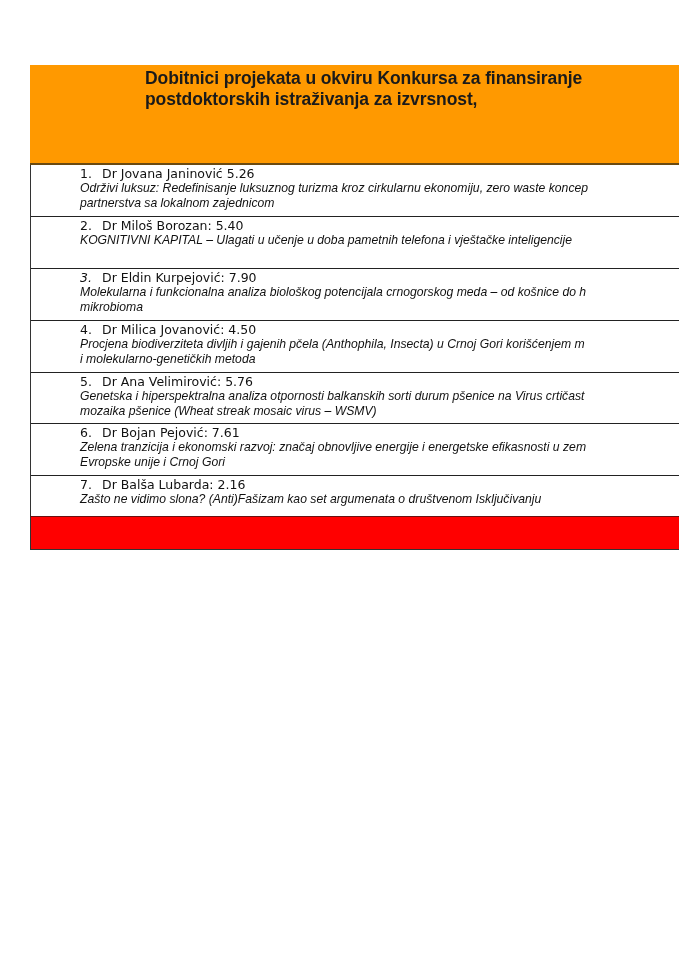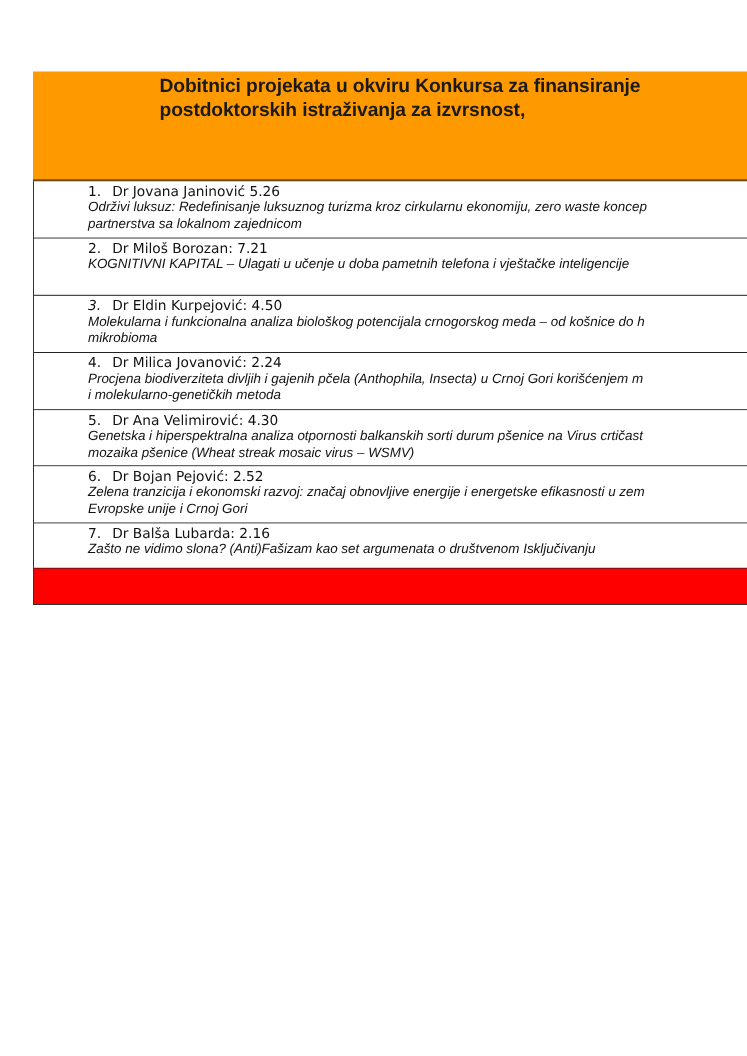--- a/index.html
+++ b/index.html
@@ -86,53 +86,53 @@
     <div class="row" style="height:52px;">
       <div class="row-title">
         <span class="num">1.</span><span>Dr Jovana Janinović 5.26</span>
       </div>
       <div class="row-desc">Održivi luksuz: Redefinisanje luksuznog turizma kroz cirkularnu ekonomiju, zero waste koncep</div>
       <div class="row-desc">partnerstva sa lokalnom zajednicom</div>
     </div>
 
     <div class="row" style="height:52px;">
       <div class="row-title">
-        <span class="num">2.</span><span>Dr Miloš Borozan:  7.21</span>
+        <span class="num">2.</span><span>Dr Miloš Borozan:  5.40</span>
       </div>
       <div class="row-desc">KOGNITIVNI KAPITAL – Ulagati u učenje u doba pametnih telefona i vještačke inteligencije</div>
       <div class="row-desc"></div>
     </div>
 
     <div class="row" style="height:52px;">
       <div class="row-title">
-        <span class="num italic">3.</span><span>Dr Eldin Kurpejović: 4.50</span>
+        <span class="num italic">3.</span><span>Dr Eldin Kurpejović: 7.90</span>
       </div>
       <div class="row-desc">Molekularna i funkcionalna analiza biološkog potencijala crnogorskog meda – od košnice do h</div>
       <div class="row-desc">mikrobioma</div>
     </div>
 
     <div class="row" style="height:52px;">
       <div class="row-title">
-        <span class="num">4.</span><span>Dr Milica Jovanović: 2.24</span>
+        <span class="num">4.</span><span>Dr Milica Jovanović: 4.50</span>
       </div>
       <div class="row-desc">Procjena biodiverziteta divljih i gajenih pčela (Anthophila, Insecta) u Crnoj Gori korišćenjem m</div>
       <div class="row-desc">i molekularno-genetičkih metoda</div>
     </div>
 
     <div class="row" style="height:51px;">
       <div class="row-title">
-        <span class="num">5.</span><span>Dr Ana Velimirović: 4.30</span>
+        <span class="num">5.</span><span>Dr Ana Velimirović: 5.76</span>
       </div>
       <div class="row-desc">Genetska i hiperspektralna analiza otpornosti balkanskih sorti durum pšenice na Virus crtičast</div>
       <div class="row-desc">mozaika pšenice (Wheat streak mosaic virus – WSMV)</div>
     </div>
 
     <div class="row" style="height:52px;">
       <div class="row-title">
-        <span class="num">6.</span><span>Dr Bojan Pejović: 2.52</span>
+        <span class="num">6.</span><span>Dr Bojan Pejović: 7.61</span>
       </div>
       <div class="row-desc">Zelena tranzicija i ekonomski razvoj: značaj obnovljive energije i energetske efikasnosti u zem</div>
       <div class="row-desc">Evropske unije i Crnoj Gori</div>
     </div>
 
     <div class="row" style="height:40px; border-bottom:none;">
       <div class="row-title">
         <span class="num">7.</span><span>Dr Balša Lubarda: 2.16</span>
       </div>
       <div class="row-desc">Zašto ne vidimo slona? (Anti)Fašizam kao set argumenata o društvenom Isključivanju</div>

